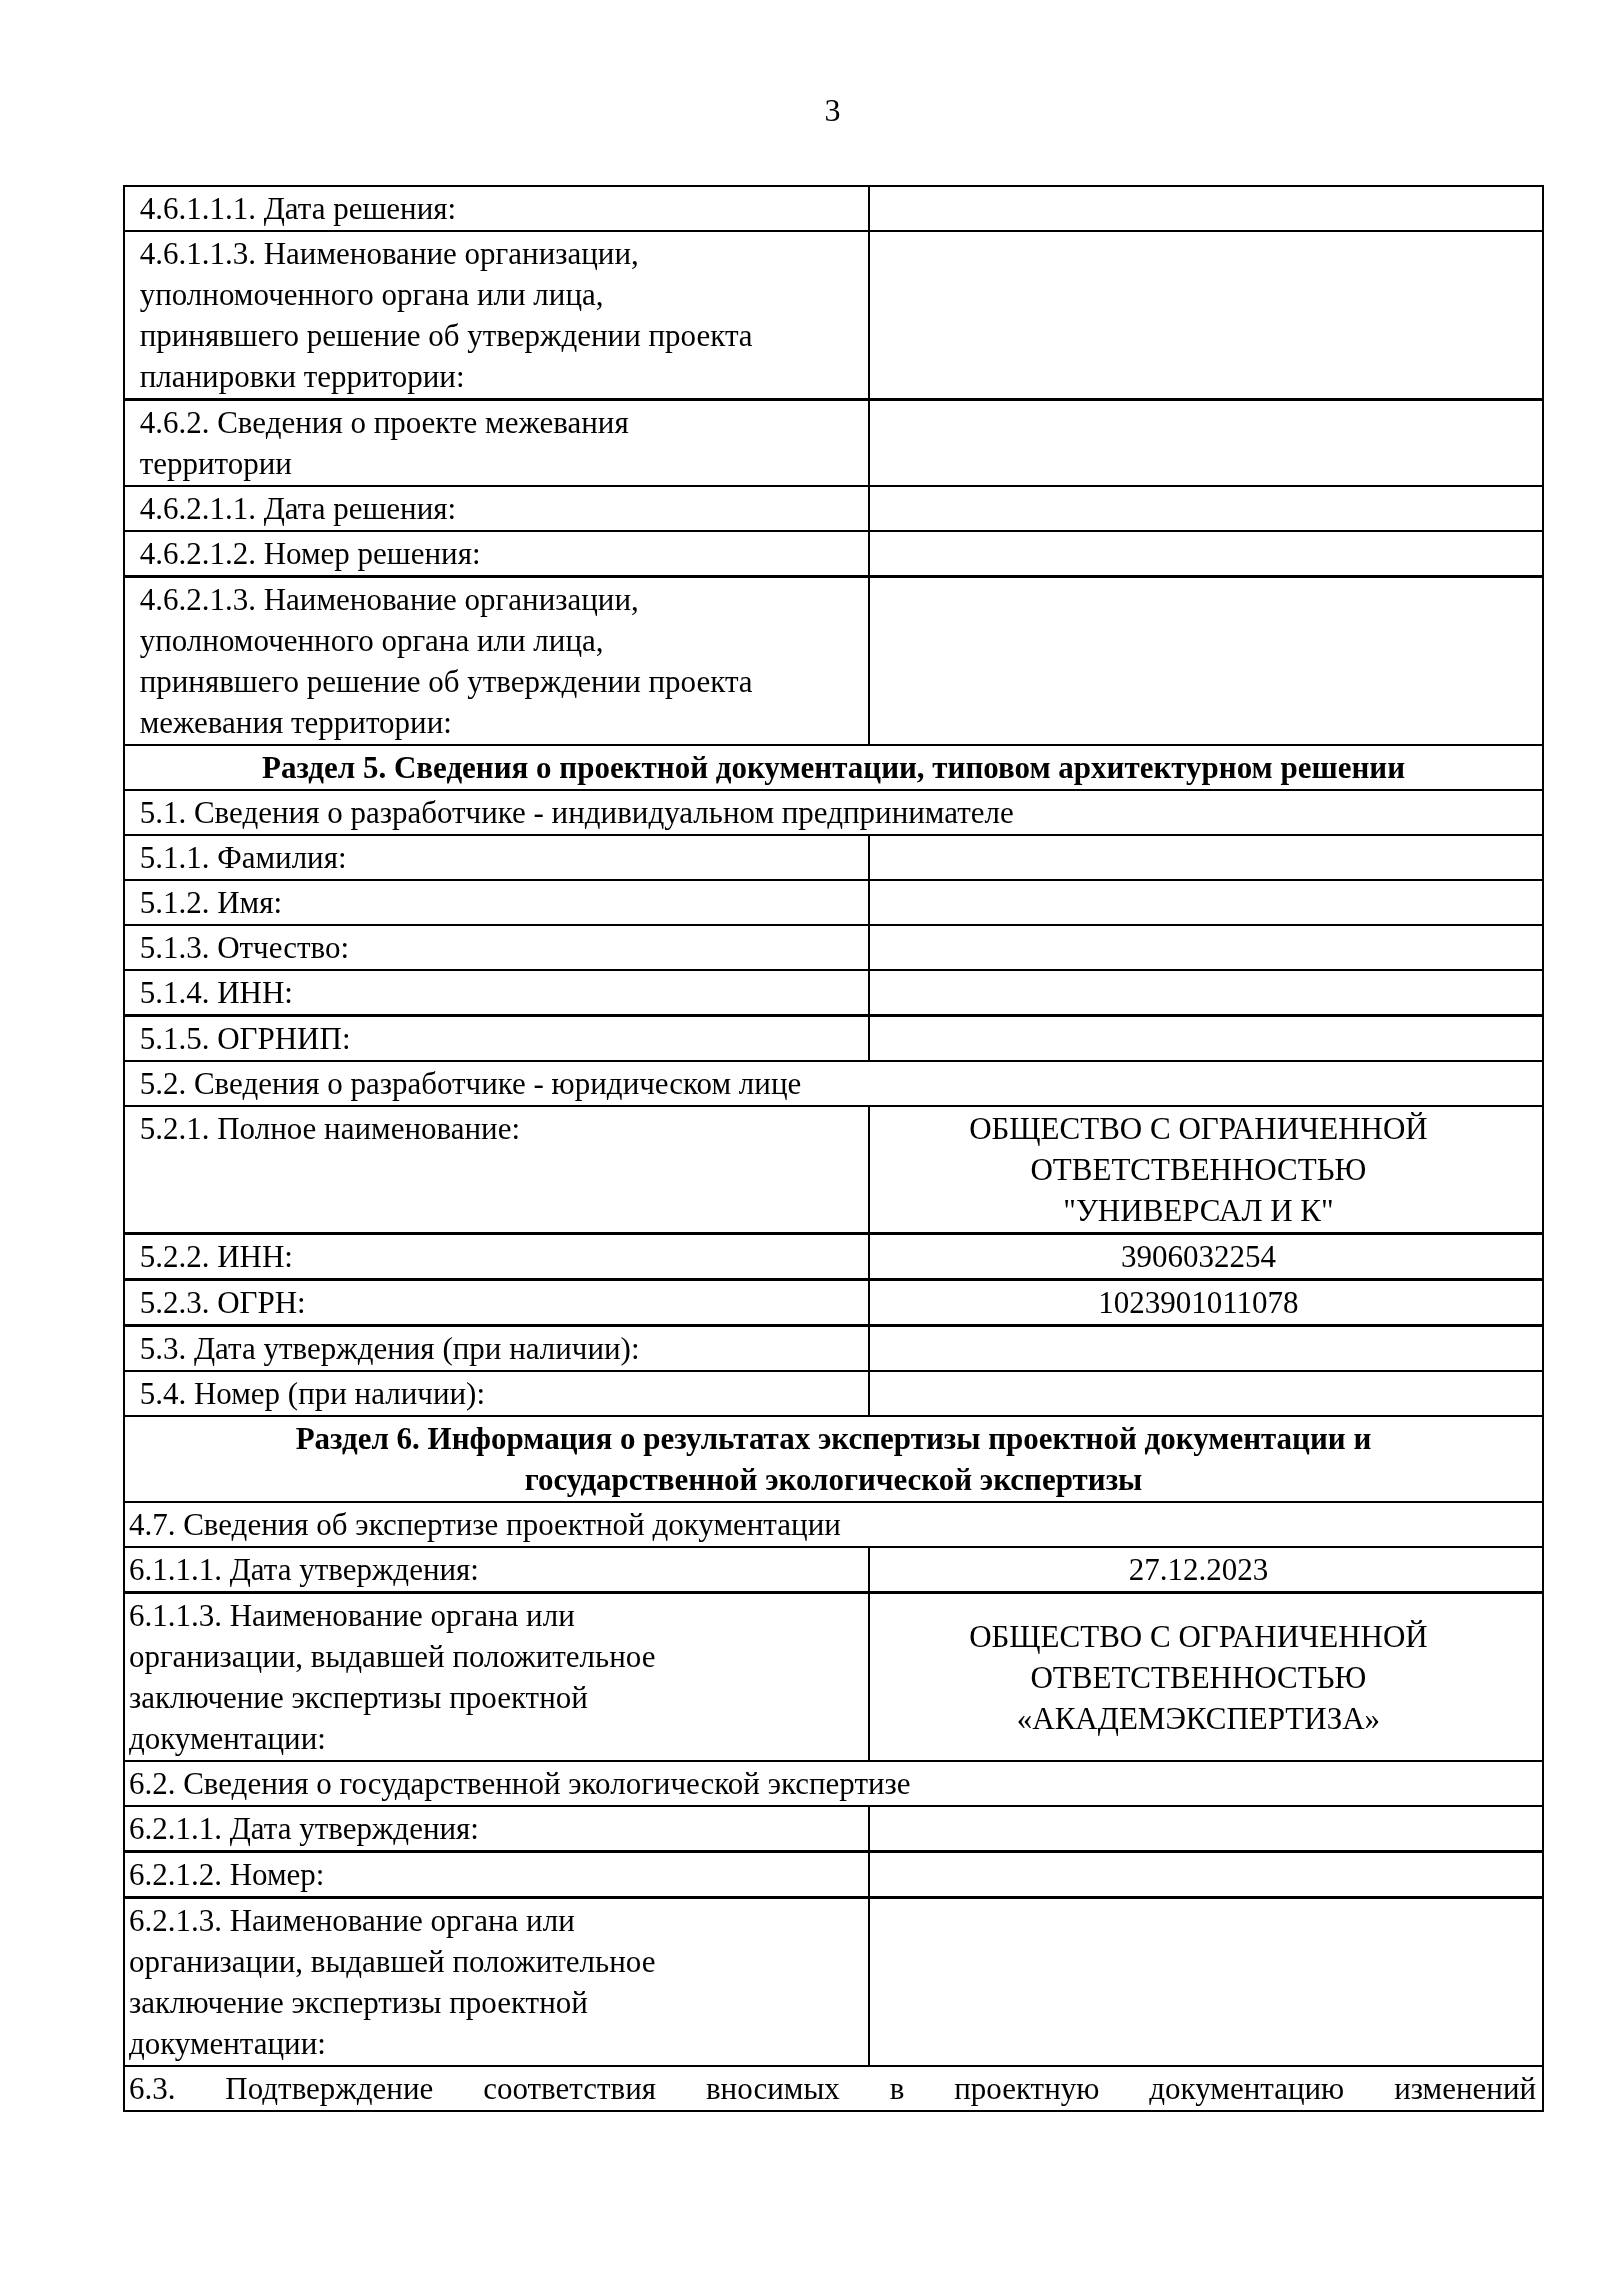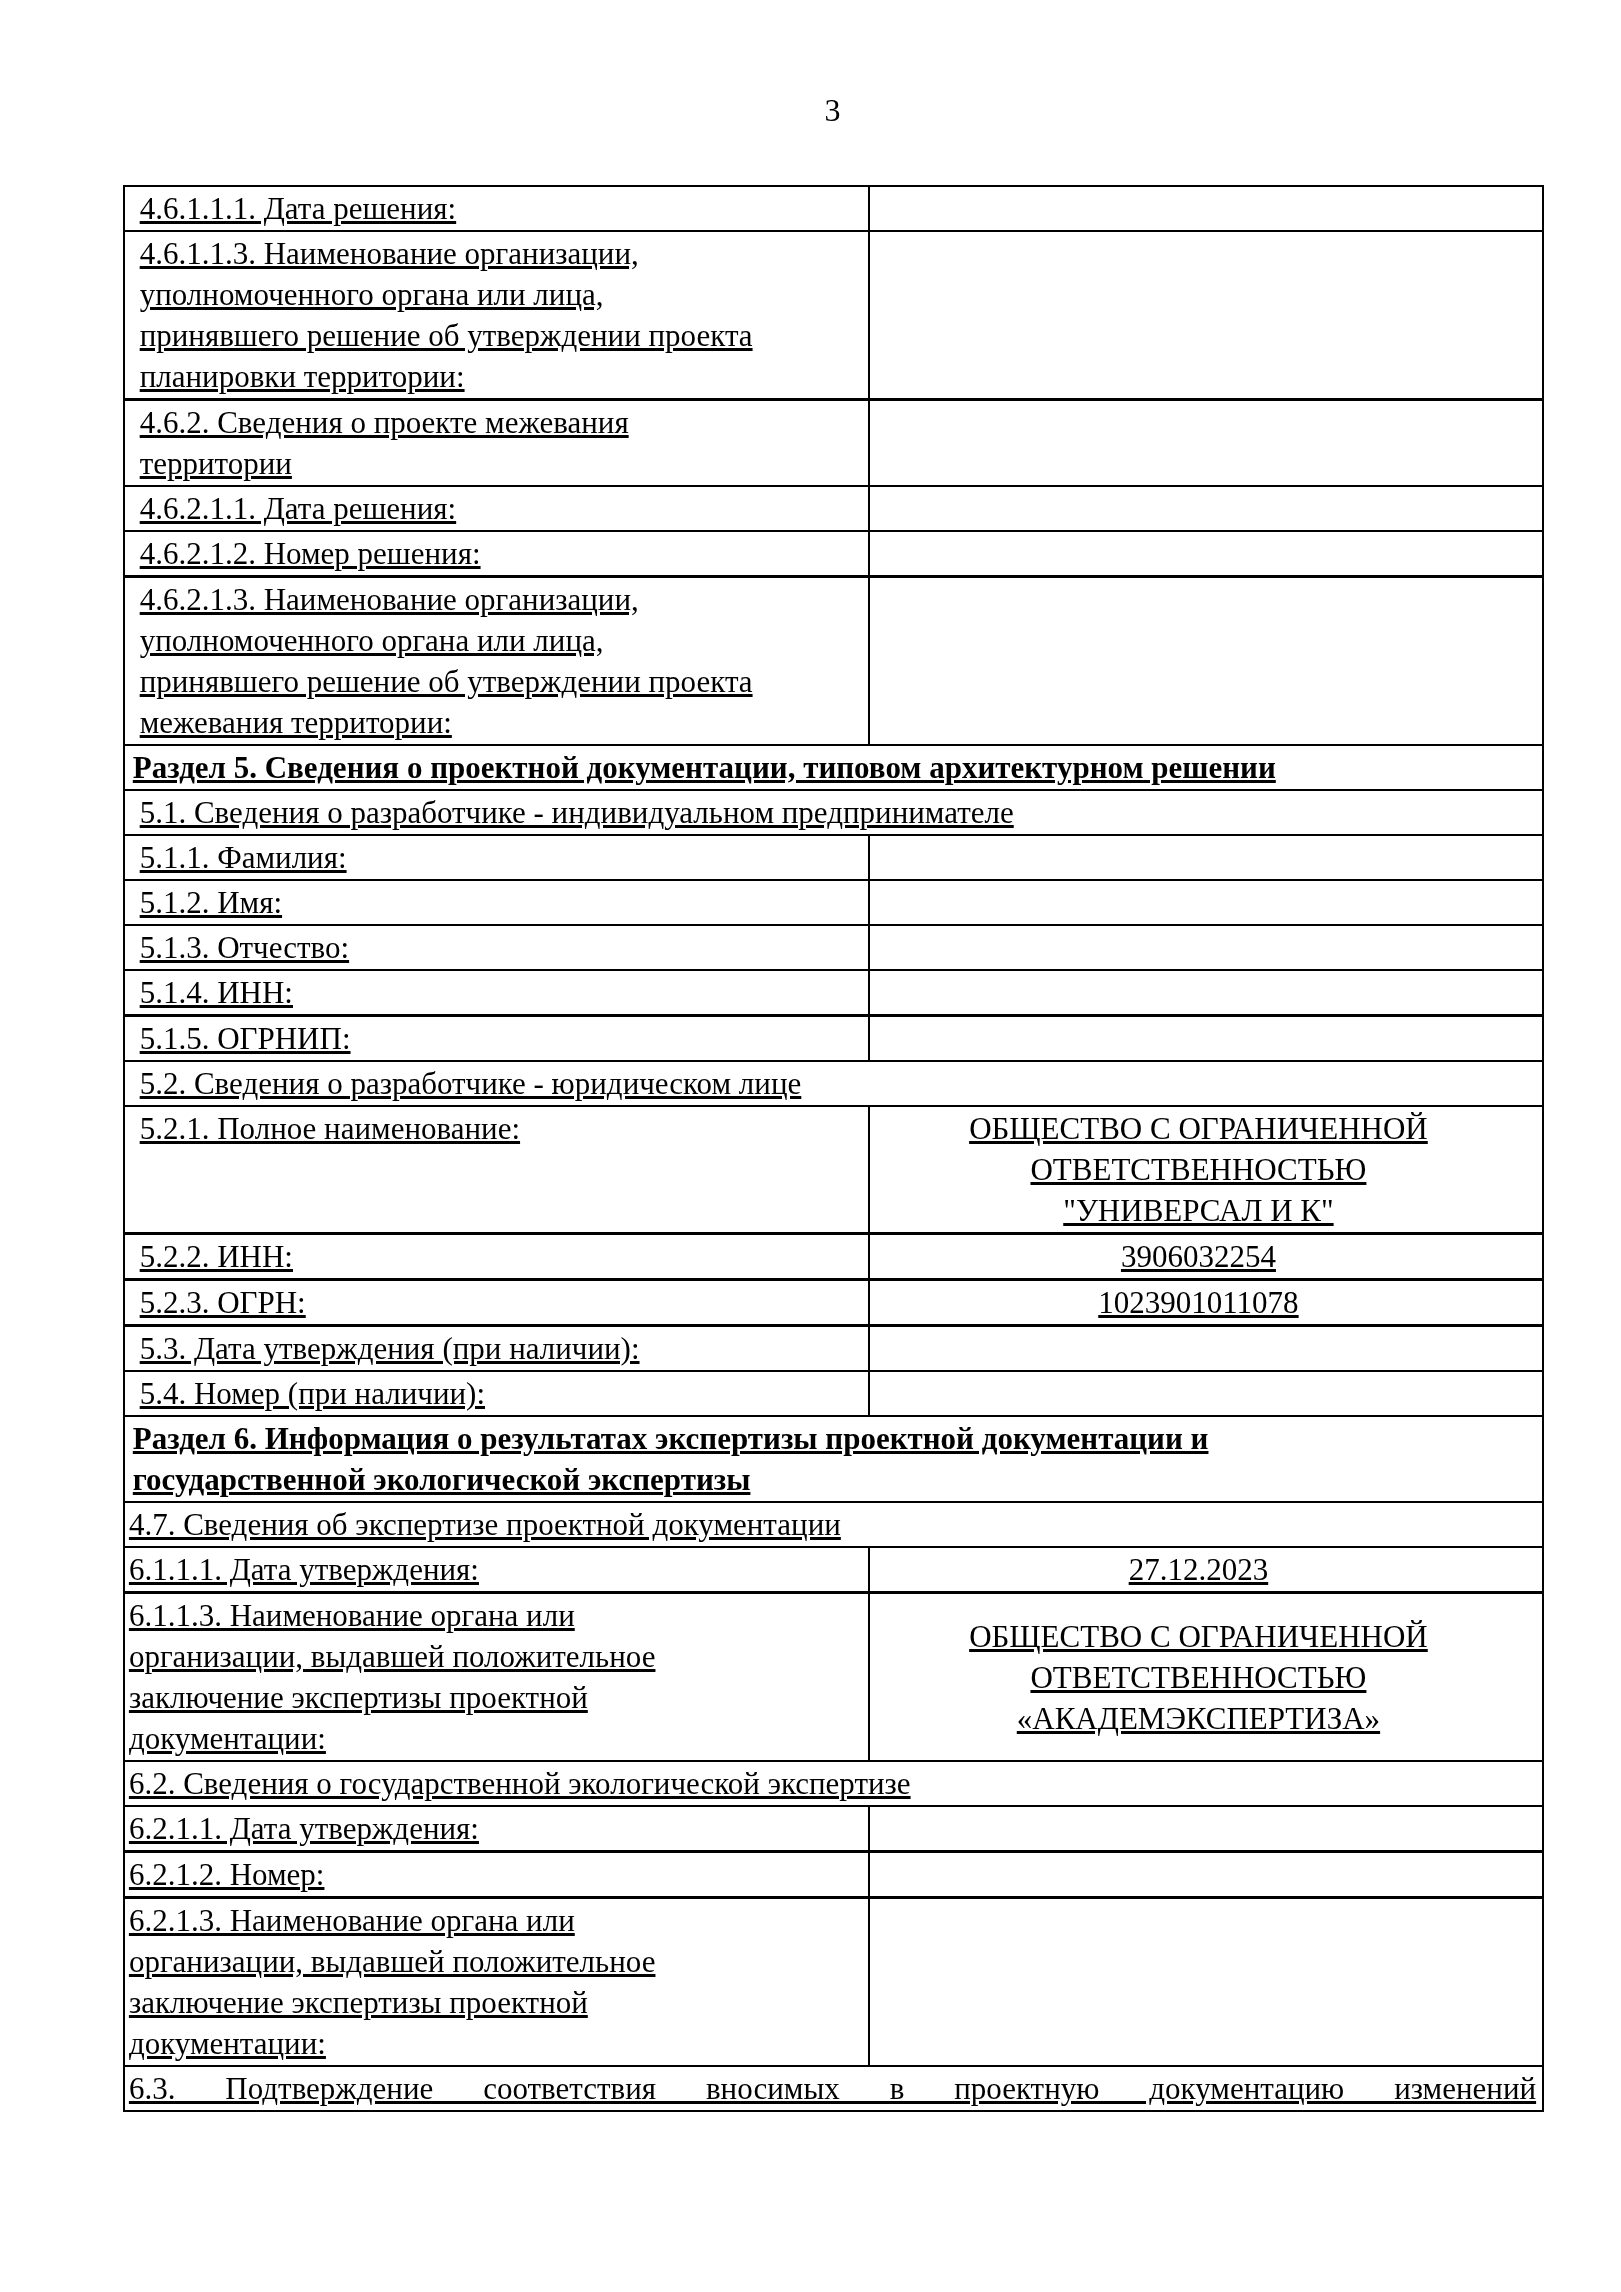--- a/index.html
+++ b/index.html
@@ -19,21 +19,20 @@
     width: 1419px;
     text-align: center;
     font-size: 32px;
     line-height: 40px;
   }
   table.doc {
     border-collapse: collapse;
     table-layout: fixed;
     width: 1419px;
     margin: 55px 0 0 123px;
-    text-decoration: underline;
   }
   col.c-left  { width: 745px; }
   col.c-right { width: 674px; }
   td {
     border: 2px solid #000000;
     vertical-align: top;
     font-size: 31px;
     line-height: 41px;
     padding: 1px 5.9px 1px 3.9px;
     white-space: pre-wrap;
@@ -43,21 +42,21 @@
   td.pad { padding-left: 14.7px; }
   td.value {
     text-align: center;
     padding-left: 3.9px;
     padding-right: 19px;
   }
   td.vmid { vertical-align: middle; }
   tr.thick td { border-bottom-width: 3.9px; margin-left: 35px; }
   tr.header td {
     font-weight: bold;
-    text-align: left;
+    text-align: center;
     padding-left: 7.8px;
     padding-right: 7.8px;
   }
   tr.justify td {
     white-space: normal;
     text-align: justify;
     text-align-last: justify;
     margin-left: 42px;
   }
 </style>

